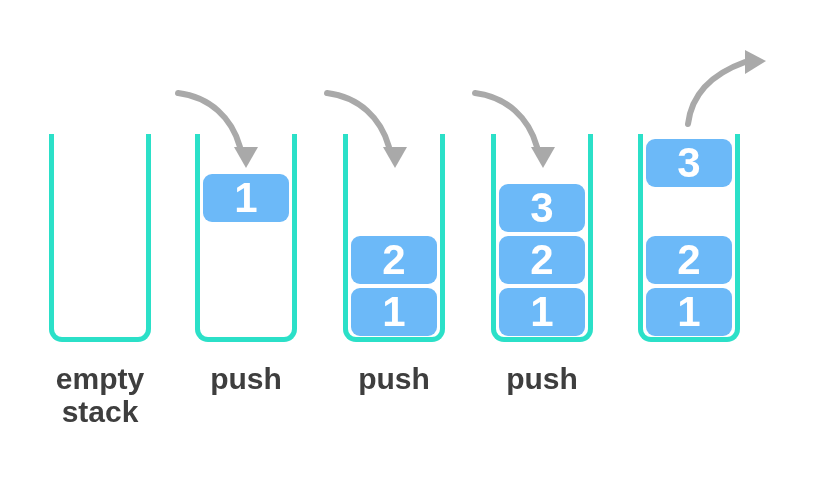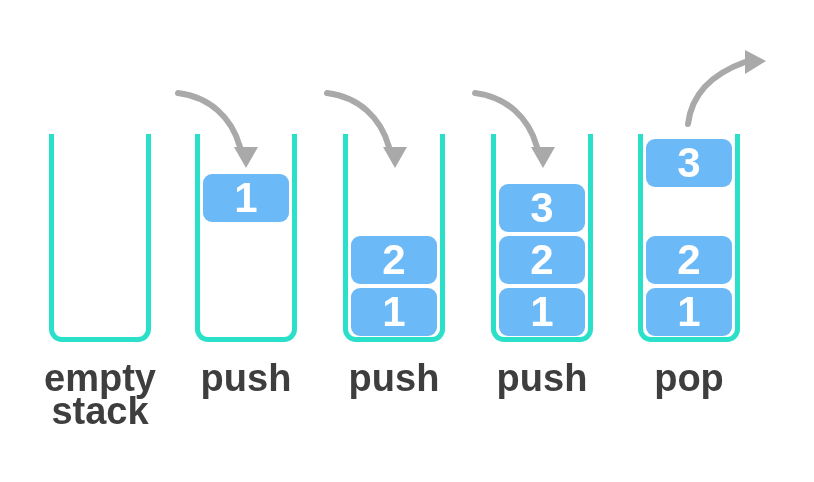--- a/index.html
+++ b/index.html
@@ -49,21 +49,21 @@
     line-height:48px;text-align:center;
   }
   .slot0{top:154px;}   
   .slot1{top:102px;}
   .slot2{top:50px;}
   .slot-float{top:40px;}  
   .slot-top{top:5px;}     
   .label{
     position:absolute;top:362px;width:140px;
     color:var(--label-text);
-    font-size:38px;font-weight:bold;line-height:33px;
+    font-size:30px;font-weight:bold;line-height:33px;
     text-align:center;
   }
   .l1{left:30px;}
   .l2{left:176px;}
   .l3{left:324px;}
   .l4{left:472px;}
   .l5{left:619px;}
 </style>
 </head>
 <body>
@@ -109,15 +109,14 @@
   <div class="container c5">
     <div class="box slot-top">3</div>
     <div class="box slot1">2</div>
     <div class="box slot0">1</div>
   </div>
 
   <div class="label l1">empty stack</div>
   <div class="label l2">push</div>
   <div class="label l3">push</div>
   <div class="label l4">push</div>
-  <div class="label l5">pop</div>
 
 </div>
 
 </body></html>

